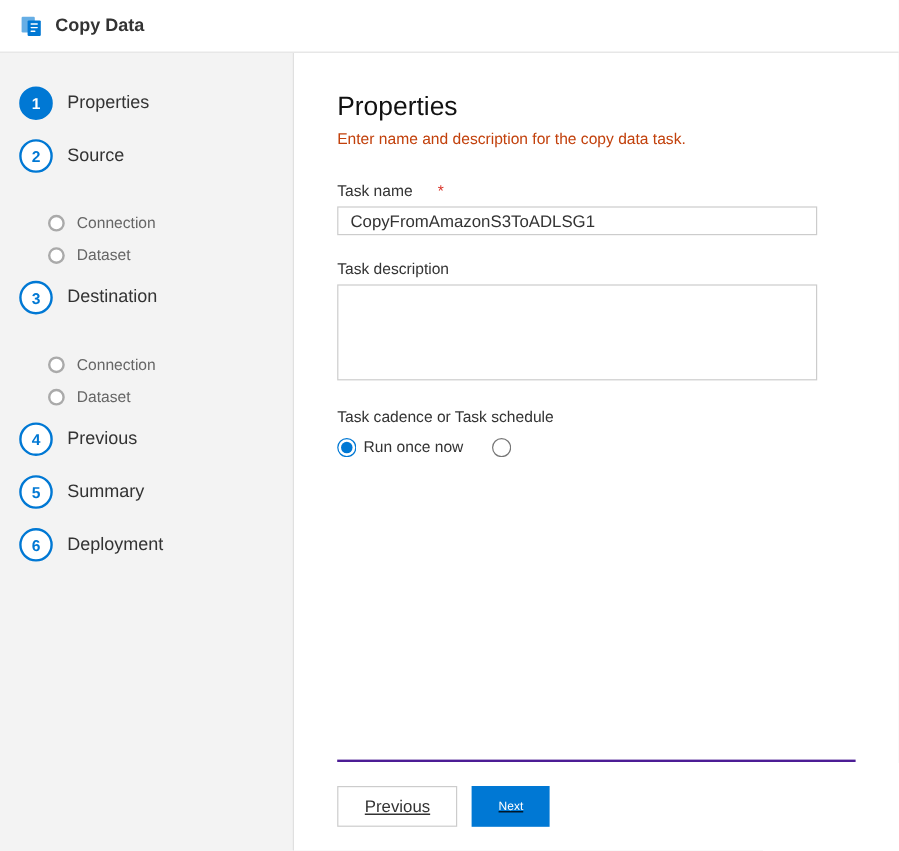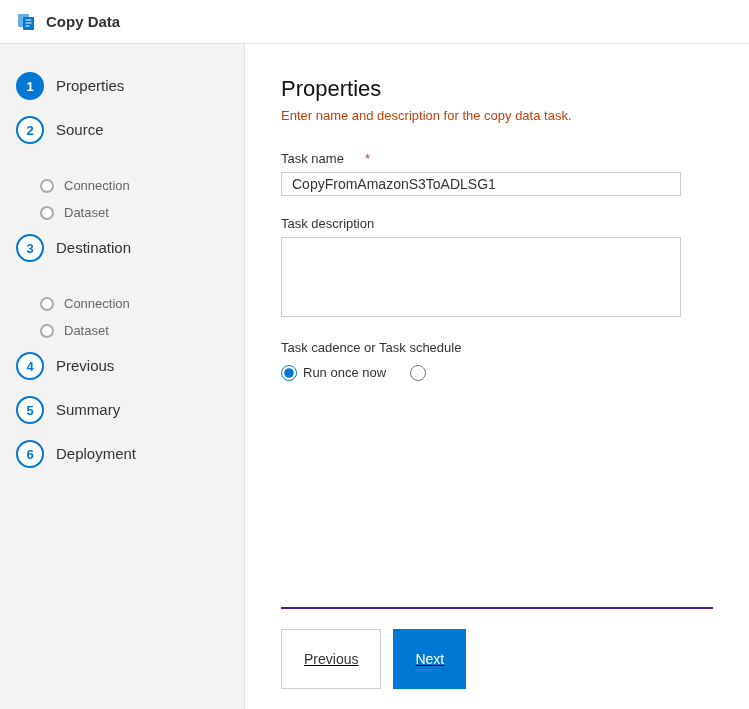--- a/index.html
+++ b/index.html
@@ -208,25 +208,25 @@
     .btn-previous {
       padding: 8px 22px;
       border: 1px solid #ccc;
       background: #fff;
       color: #333;
       font-size: 14px;
       cursor: pointer;
     }
 
     .btn-next {
-      padding: 22px 22px;
+      padding: 11px 22px;
       border: none;
       background: #0078d4;
       color: #fff;
-      font-size: 14px;
+      font-size: 10px;
       cursor: pointer;
     }
 
     
     .copy-icon-svg {
       width: 20px;
       height: 20px;
     }
   </style>
 </head>

